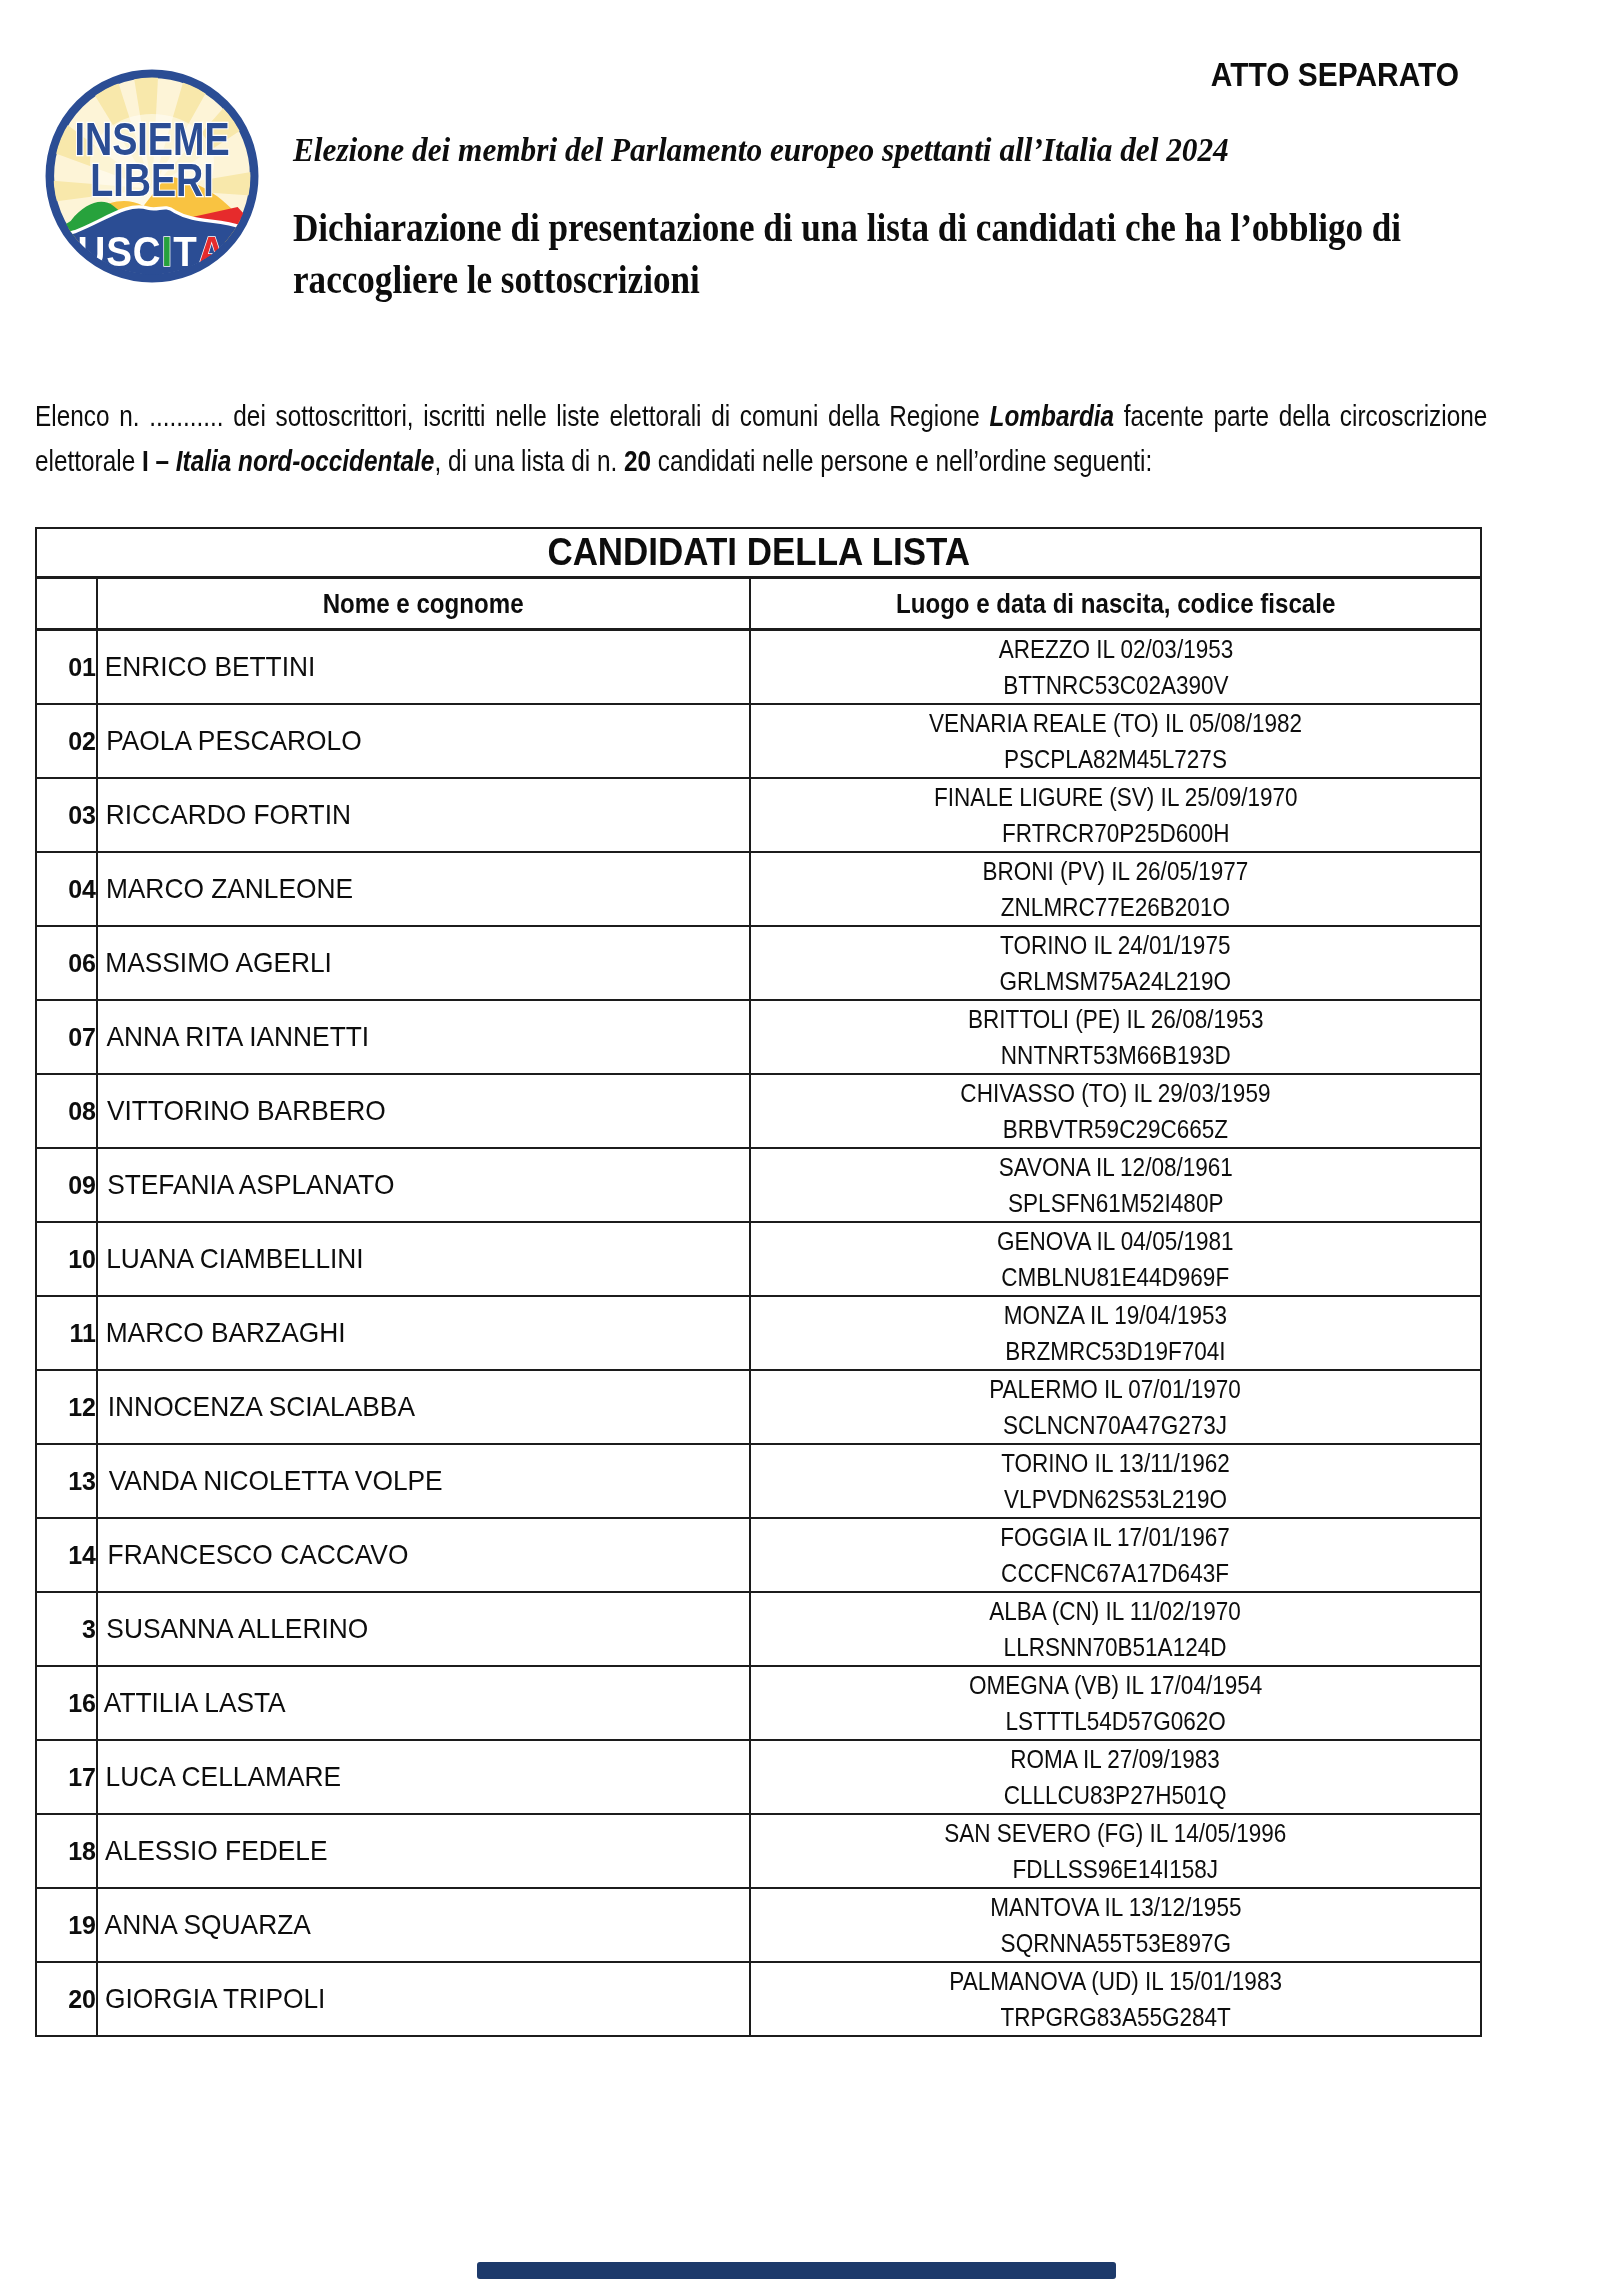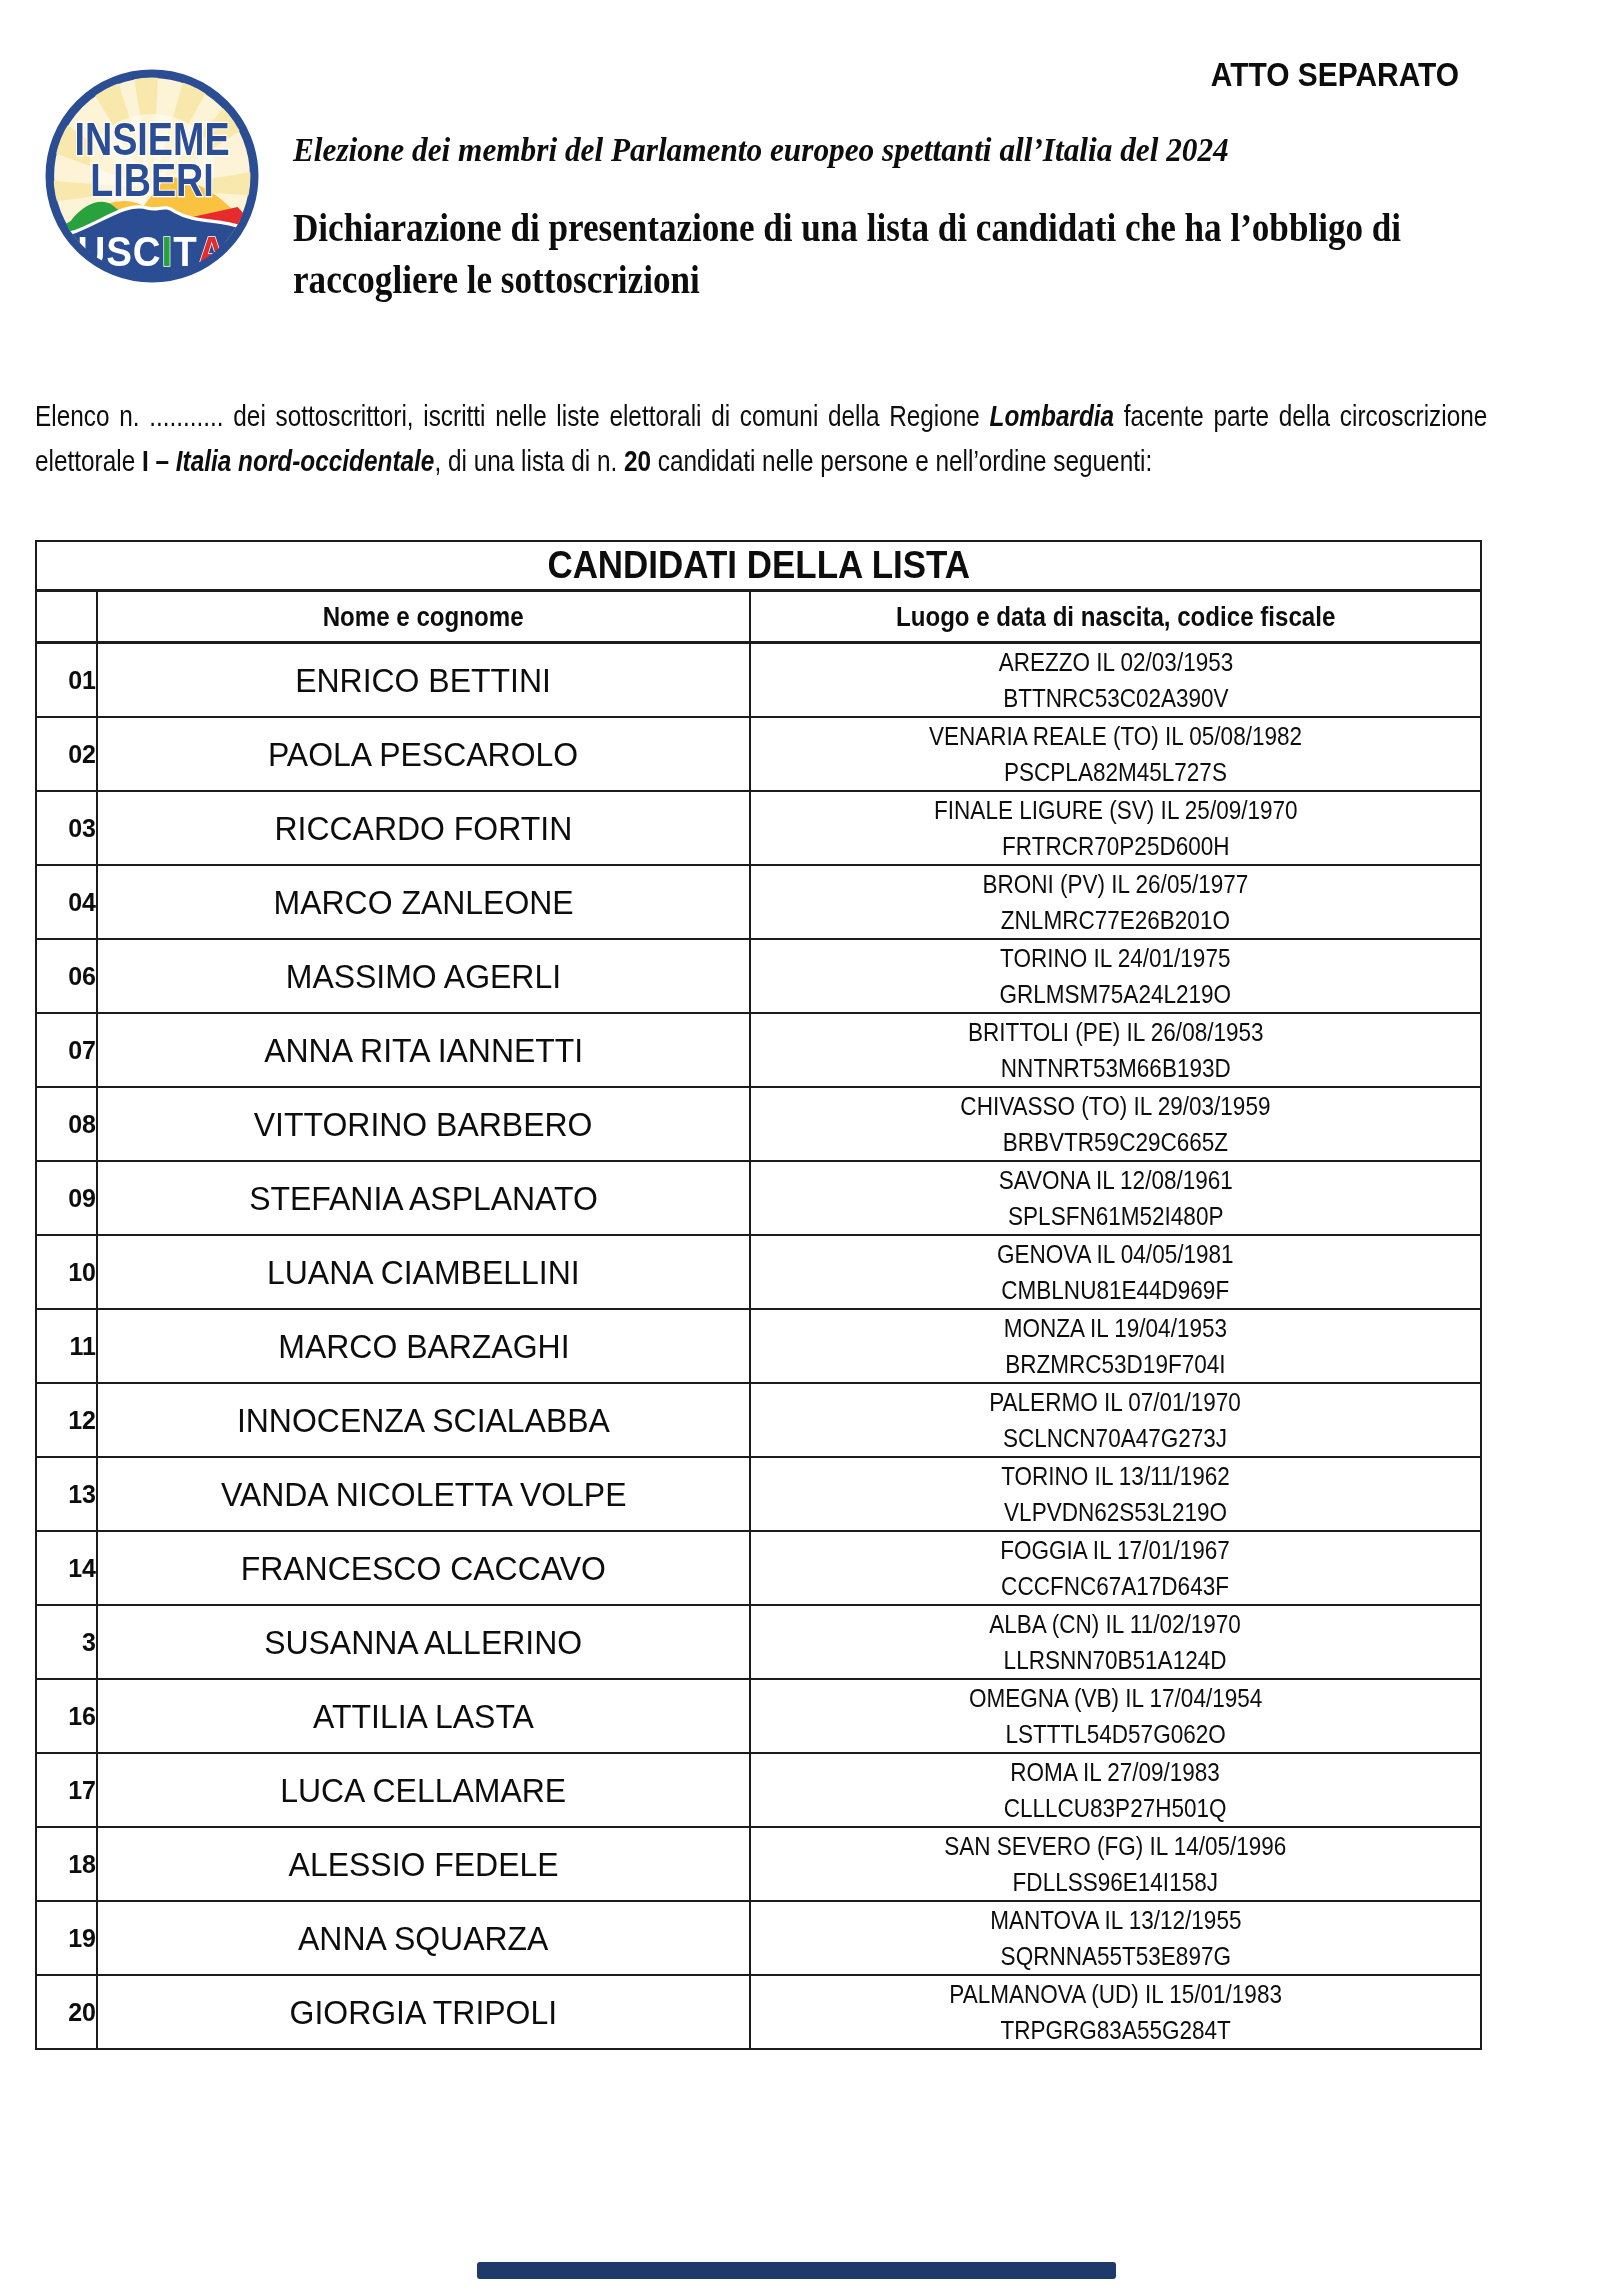--- a/index.html
+++ b/index.html
@@ -17,31 +17,31 @@
         font-family:"Liberation Serif",serif;font-weight:bold;font-size:39px;
         line-height:52px;transform:scaleX(0.90);transform-origin:0 0;}
 
   
   .intro{position:absolute;left:35px;top:394px;width:1729px;font-size:29px;
         line-height:45px;text-align:justify;transform:scaleX(0.84);transform-origin:0 0;}
   .intro .b{font-weight:bold;}
   .intro .bi{font-weight:bold;font-style:italic;}
 
   
-  table.cand{position:absolute;left:35px;top:540px;width:1445px;
+  table.cand{position:absolute;left:35px;top:527px;width:1445px;
         border-collapse:collapse;table-layout:fixed;
         border:2.9px solid #1c1c1c;}
   table.cand th,table.cand td{border:2px solid #1c1c1c;padding:0;vertical-align:middle;}
   .title-cell{height:47px;text-align:center;font-weight:bold;font-size:38px;
         border-bottom:3.9px solid #1c1c1c !important;}
   .head-row th{height:49px;text-align:center;font-weight:bold;font-size:27.4px;
         border-bottom:3.9px solid #1c1c1c !important;}
   tr.row td{height:71px;}
   td.num{text-align:right;font-weight:bold;font-size:25px;}
-  td.name{text-align:center;font-size:34px;}
+  td.name{text-align:left;font-size:28px;}
   td.birth{text-align:center;font-size:26.5px;line-height:36px;}
   .sx85{display:inline-block;transform:scaleX(0.85);}
   .sx88{display:inline-block;transform:scaleX(0.88);}
   .sx92{display:inline-block;transform:scaleX(0.92);}
   .sx94{display:inline-block;transform:scaleX(0.94);}
 
   
   .bottom-bar{position:absolute;left:477px;top:2262px;width:639px;height:16.7px;border-radius:2.9px;}
 </style>
 </head>

